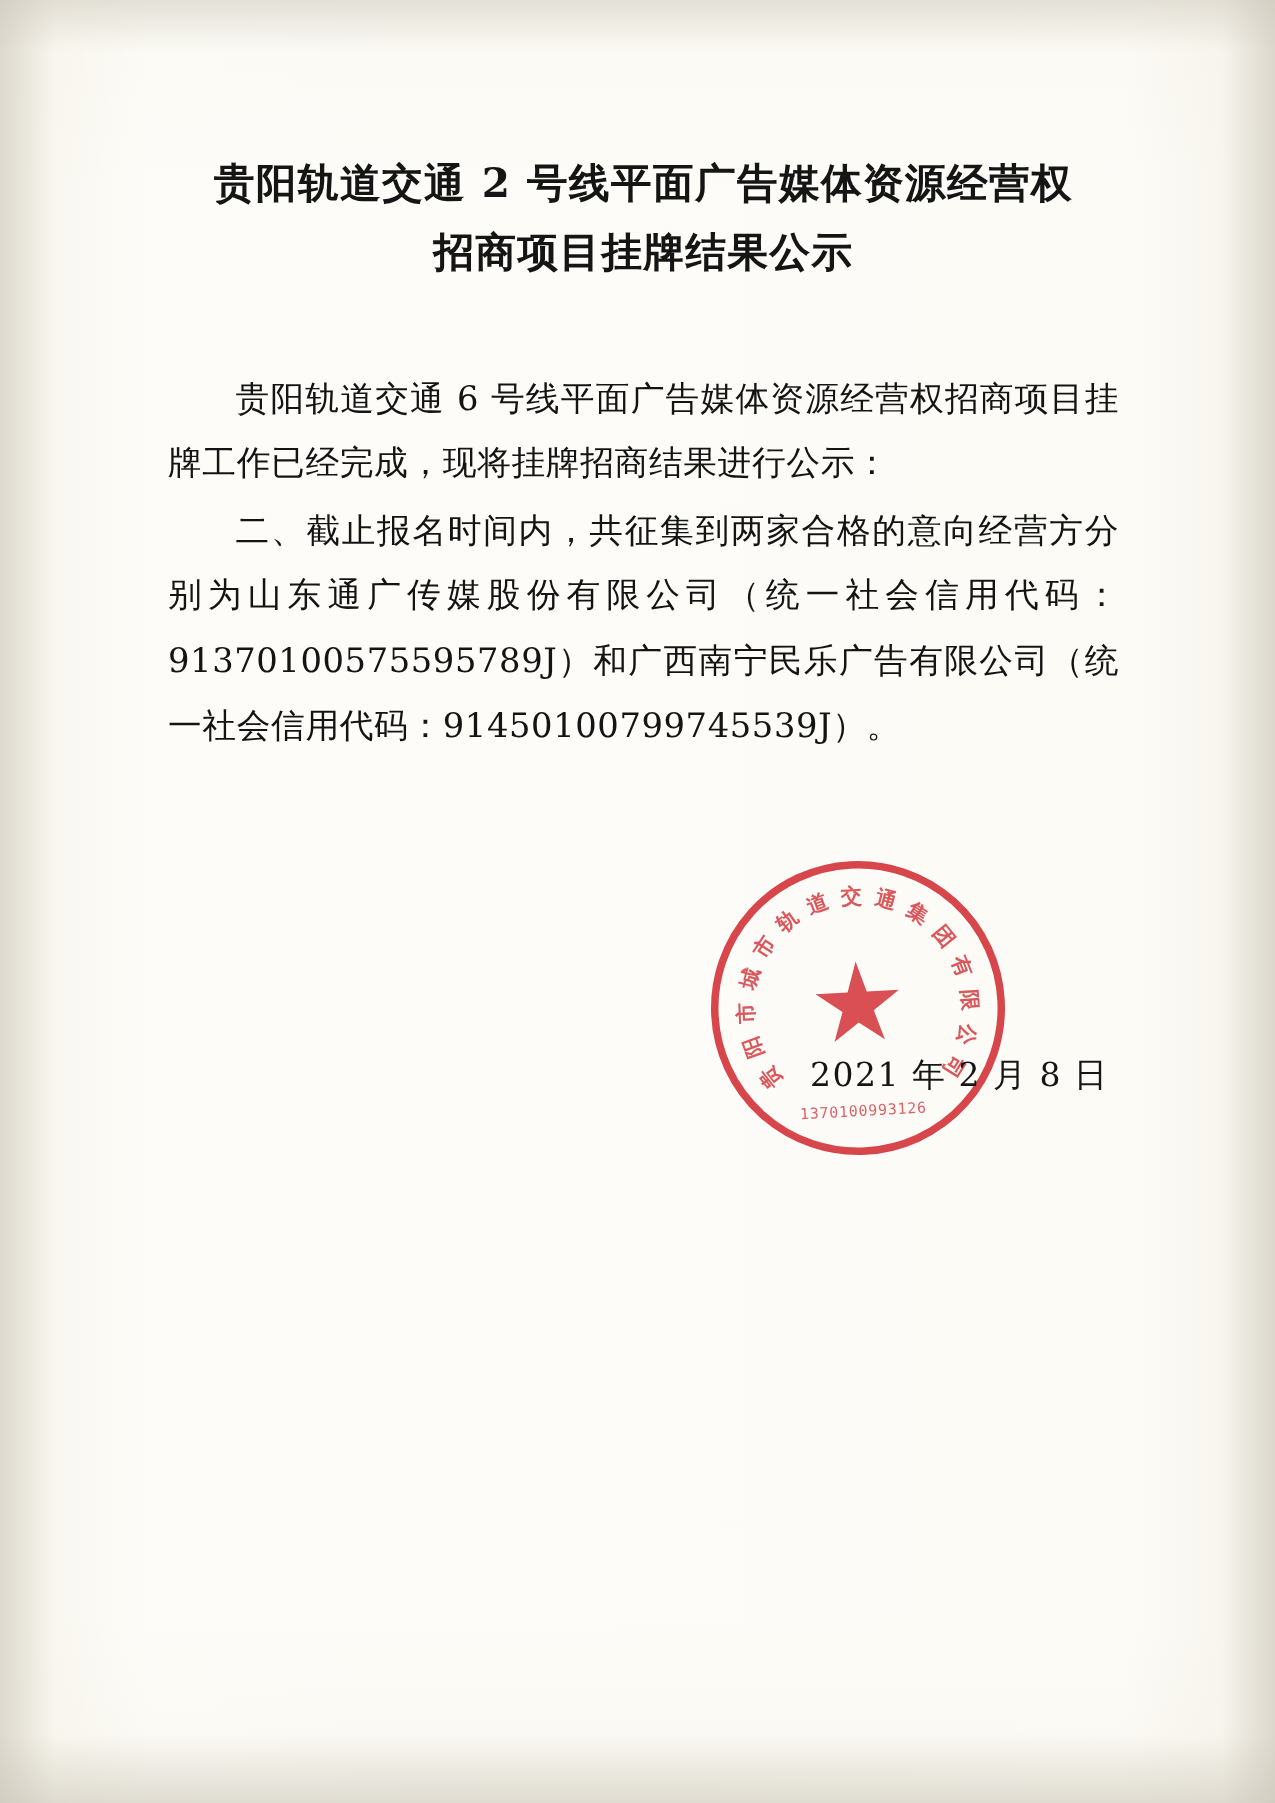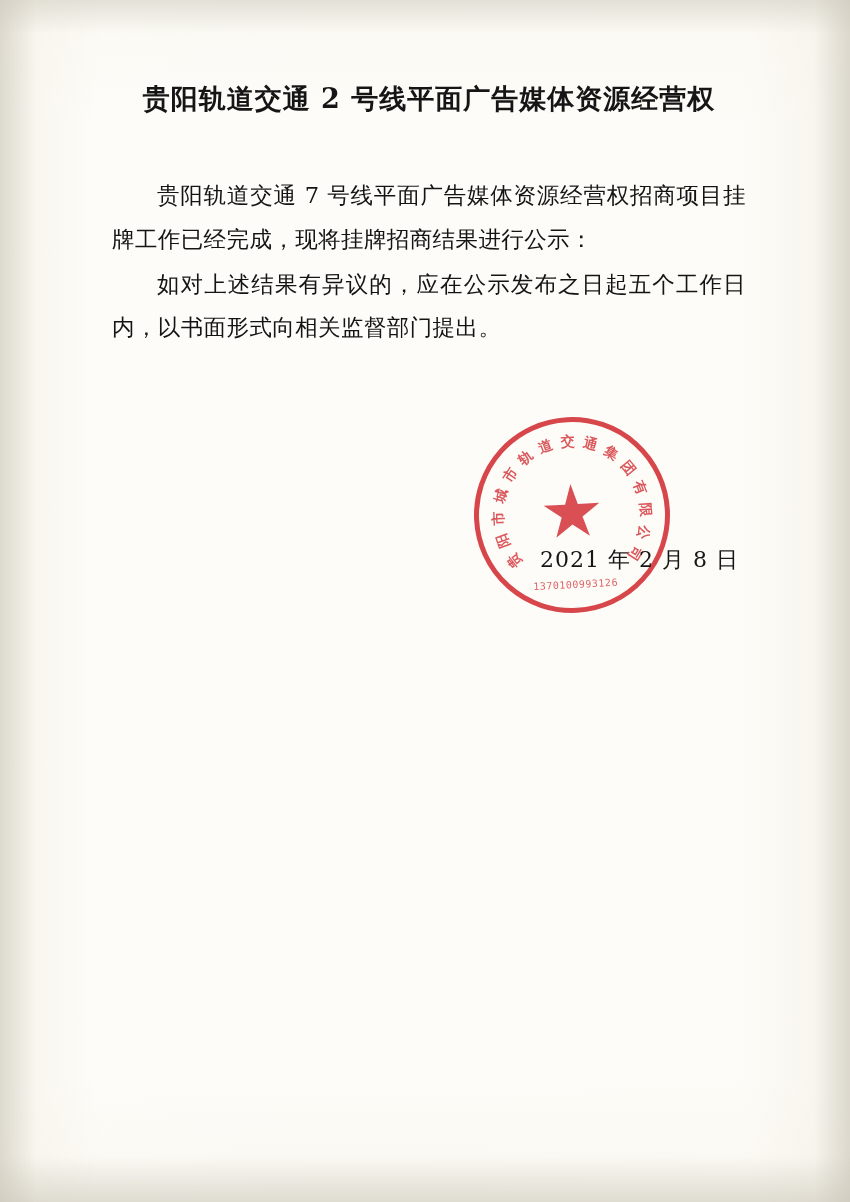--- a/index.html
+++ b/index.html
@@ -25,21 +25,21 @@
   .paper-tint {
     position: absolute;
     inset: 0;
     background:
       linear-gradient(90deg, rgba(245,242,232,0.85) 0%, rgba(255,255,255,0.15) 12%, rgba(255,255,255,0.0) 45%, rgba(252,250,244,0.3) 88%, rgba(243,240,231,0.8) 100%),
       linear-gradient(180deg, rgba(250,248,241,0.9) 0%, rgba(255,255,255,0) 10%, rgba(255,255,255,0) 90%, rgba(248,246,238,0.9) 100%);
     pointer-events: none;
   }
   .content {
     position: relative;
-    padding: 76px 104px 0 112px;
+    padding: 100px 104px 0 112px;
   }
   .doc-title {
     text-align: center;
     font-size: 27px;
     font-weight: bold;
     line-height: 1.72;
     letter-spacing: 1px;
     color: #151515;
     margin: 0;
   }
@@ -167,25 +167,26 @@
   <div class="paper-tint"></div>
   <div class="edge-left"></div>
   <div class="edge-right"></div>
   <div class="edge-top"></div>
   <div class="edge-bottom"></div>
 
   <div class="content">
 
     <h1 class="doc-title">
       <span class="line">贵阳轨道交通 2 号线平面广告媒体资源经营权</span>
+      <span class="line">招商项目挂牌结果公示</span>
     </h1>
 
     <div class="body-block">
-      <p class="para">贵阳轨道交通 7 号线平面广告媒体资源经营权招商项目挂牌工作已经完成，现将挂牌招商结果进行公示：</p>
-      <p class="para">如对上述结果有异议的，应在公示发布之日起五个工作日内，以书面形式向相关监督部门提出。</p>
+      <p class="para">贵阳轨道交通 6 号线平面广告媒体资源经营权招商项目挂牌工作已经完成，现将挂牌招商结果进行公示：</p>
+      <p class="para">二、截止报名时间内，共征集到两家合格的意向经营方分别为山东通广传媒股份有限公司（统一社会信用代码：91370100575595789J）和广西南宁民乐广告有限公司（统一社会信用代码：91450100799745539J）。</p>
     </div>
 
     <div class="sign-area">
       <div class="seal">
         <div class="seal-ring-text" id="seal-ring">
             <span class="seal-char" style="transform: translate(-60.6px, 42.4px) rotate(-125deg);">贵</span>
             <span class="seal-char" style="transform: translate(-70.7px, 21.8px) rotate(-107.1deg);">阳</span>
             <span class="seal-char" style="transform: translate(-74px, -0.9px) rotate(-89.3deg);">市</span>
             <span class="seal-char" style="transform: translate(-70.1px, -23.6px) rotate(-71.4deg);">城</span>
             <span class="seal-char" style="transform: translate(-59.5px, -43.9px) rotate(-53.6deg);">市</span>

